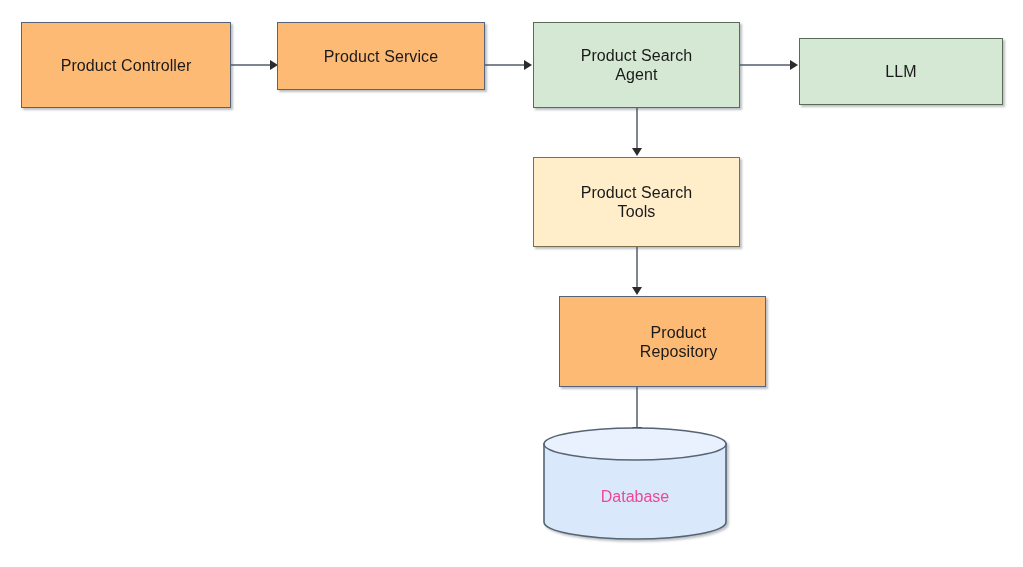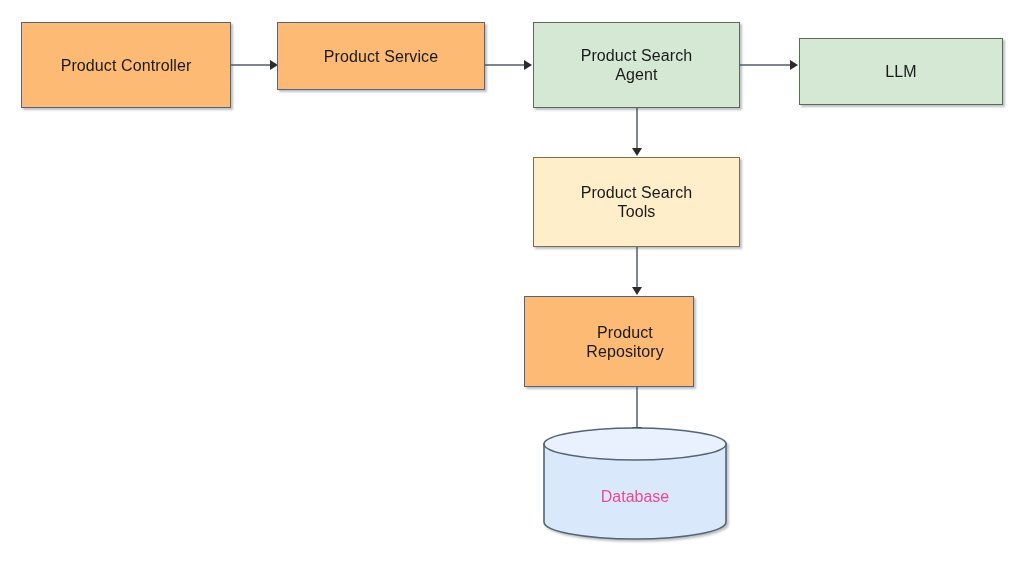--- a/index.html
+++ b/index.html
@@ -126,21 +126,21 @@
 
   <div class="node fill-green" style="left:799px; top:38px; width:204px; height:67px;">
     <span class="label">LLM</span>
   </div>
 
   <div class="node fill-yellow" style="left:533px; top:157px; width:207px; height:90px;">
     <span class="label">Product Search
 Tools</span>
   </div>
 
-  <div class="node fill-blue" style="left:524px; top:296px; width:170px; height:91px;padding-left:32px;">
+  <div class="node fill-blue" style="left:559px; top:296px; width:207px; height:91px;padding-left:32px;">
     <span class="label">Product
 Repository</span>
   </div>
 
   <div class="cylinder" style="left:543px; top:427px; width:184px; height:112px;">
     <svg width="184" height="112" viewBox="0 0 184 112">
       <defs>
         <filter id="cylShadow" x="-20%" y="-20%" width="150%" height="150%">
           <feDropShadow dx="2" dy="2" stdDeviation="1.3" flood-color="#6b7480" flood-opacity="0.45"></feDropShadow>
         </filter>

